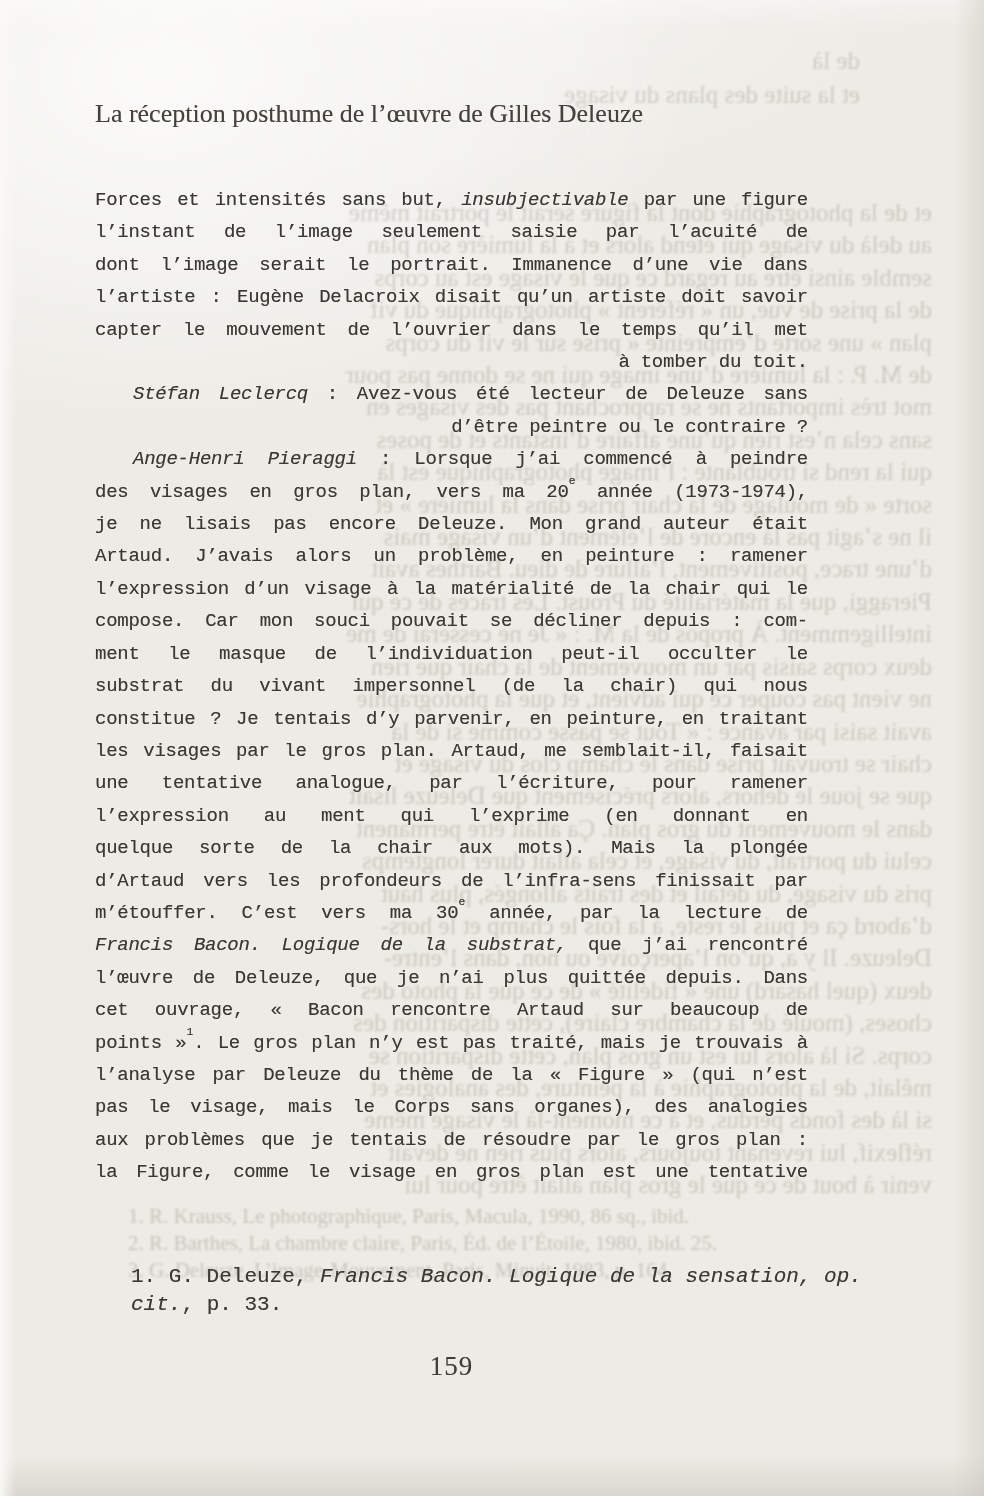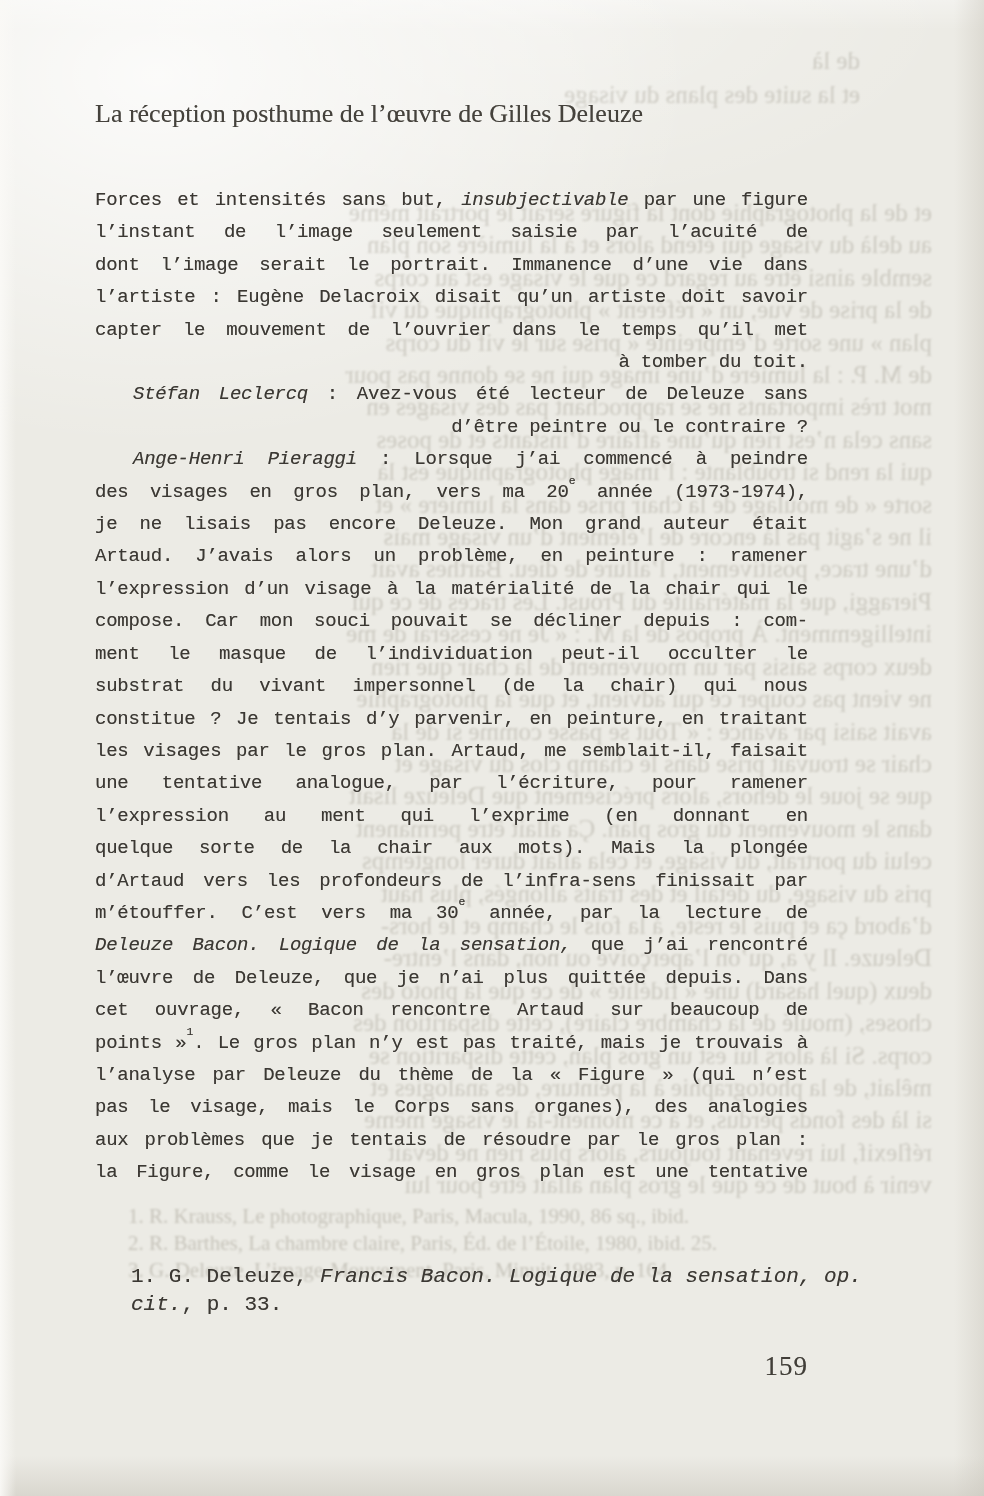--- a/index.html
+++ b/index.html
@@ -72,21 +72,21 @@
     top: 1263px; left: 95px; width: 740px;
     padding-left: 36px;
     font-size: 21px;
     line-height: 28px;
     text-shadow: 0 0 .4px rgba(59,56,51,.45);
     font-family: Liberation Mono, monospace;
   }
   .page-number {
     position: absolute;
     top: 1351px; left: 95px; width: 713px;
-    text-align: right;
+    text-align: center;
     font-size: 27px;
     letter-spacing: 1px;
     color: #413e38;
     text-shadow: 0 0 .5px rgba(65,62,56,.45);
   }
 </style>
 </head>
 <body>
 
 <div class="page">
@@ -151,21 +151,21 @@
       <div class="line j"><span>compose. Car mon souci pouvait se décliner depuis : com-</span></div>
       <div class="line j"><span>ment le masque de l’individuation peut-il occulter le</span></div>
       <div class="line j"><span>substrat du vivant impersonnel (de la chair) qui nous</span></div>
       <div class="line j"><span>constitue ? Je tentais d’y parvenir, en peinture, en traitant</span></div>
       <div class="line j"><span>les visages par le gros plan. Artaud, me semblait-il, faisait</span></div>
       <div class="line j"><span>une tentative analogue, par l’écriture, pour ramener</span></div>
       <div class="line j"><span>l’expression au ment qui l’exprime (en donnant en</span></div>
       <div class="line j"><span>quelque sorte de la chair aux mots). Mais la plongée</span></div>
       <div class="line j"><span>d’Artaud vers les profondeurs de l’infra-sens finissait par</span></div>
       <div class="line j"><span>m’étouffer. C’est vers ma 30</span><sup>e</sup><span> année, par la lecture de</span></div>
-      <div class="line j"><span class="it">Deleuze Bacon. Logique de la sensation,</span><span> que j’ai rencontré</span></div>
+      <div class="line j"><span class="it">Francis Bacon. Logique de la substrat,</span><span> que j’ai rencontré</span></div>
       <div class="line j"><span>l’œuvre de Deleuze, que je n’ai plus quittée depuis. Dans</span></div>
       <div class="line j"><span>cet ouvrage, « Bacon rencontre Artaud sur beaucoup de</span></div>
       <div class="line j"><span>points »</span><sup>1</sup><span>. Le gros plan n’y est pas traité, mais je trouvais à</span></div>
       <div class="line j"><span>l’analyse par Deleuze du thème de la « Figure » (qui n’est</span></div>
       <div class="line j"><span>pas le visage, mais le Corps sans organes), des analogies</span></div>
       <div class="line j"><span>aux problèmes que je tentais de résoudre par le gros plan :</span></div>
       <div class="line j"><span>la Figure, comme le visage en gros plan est une tentative</span></div>
     </div>
   <div class="footnote"><span>1.  G. Deleuze, </span><span class="it">Francis Bacon. Logique de la sensation, op. cit.</span><span>, p. 33.</span></div>
   <div class="page-number">159</div>

